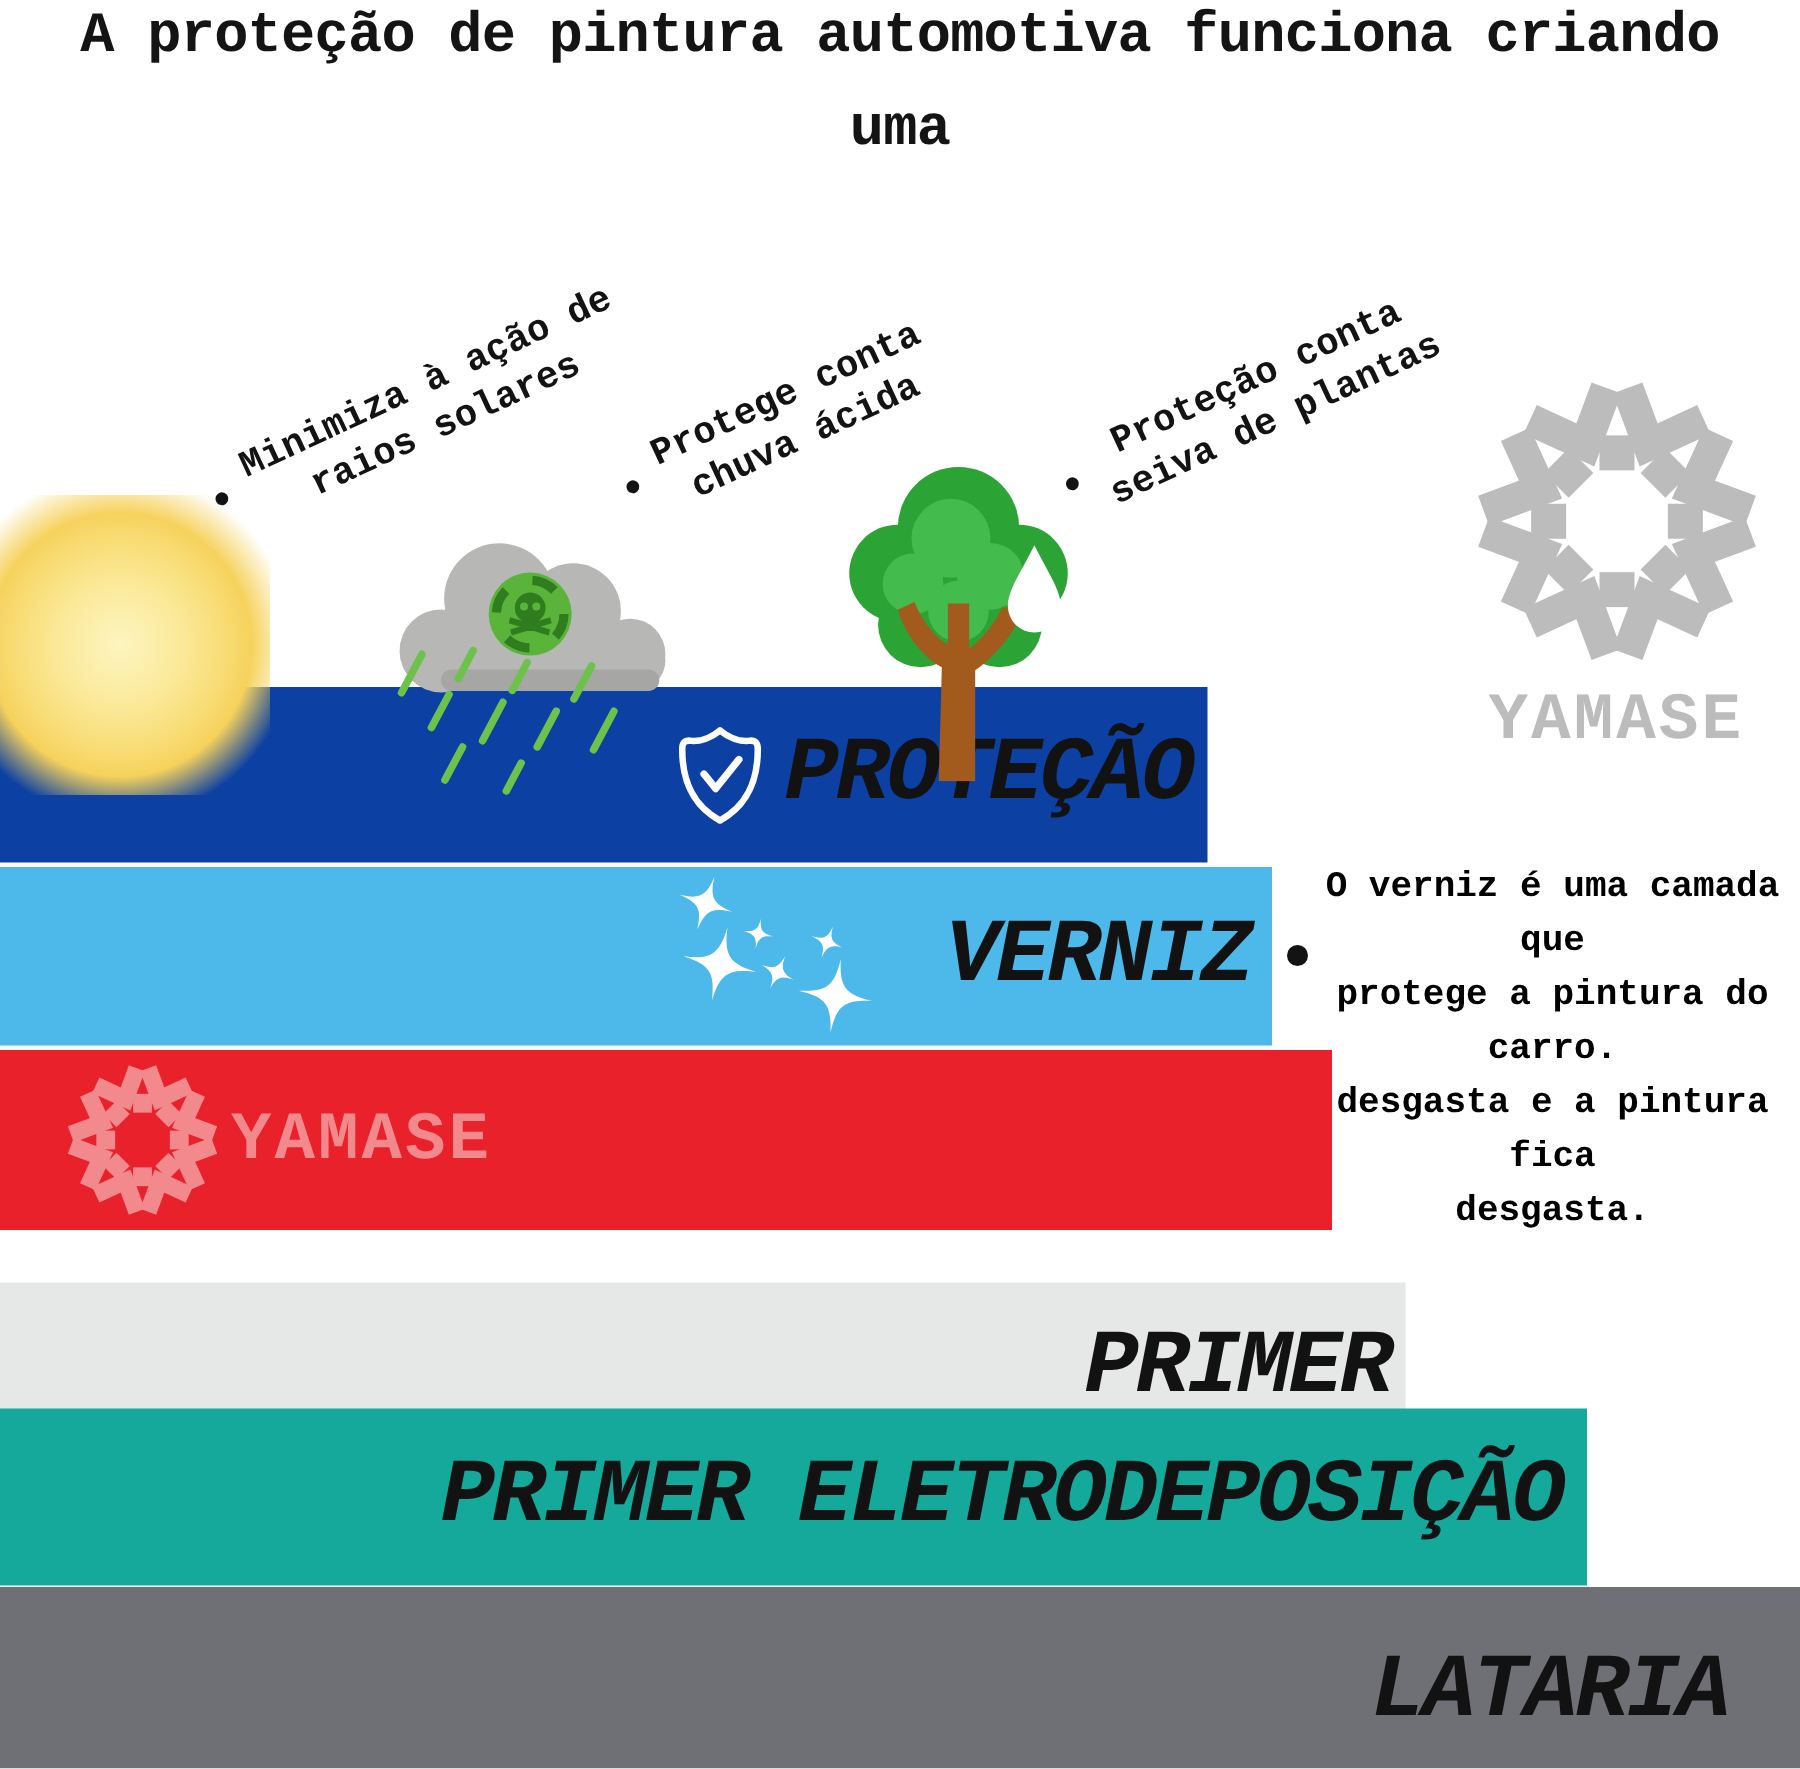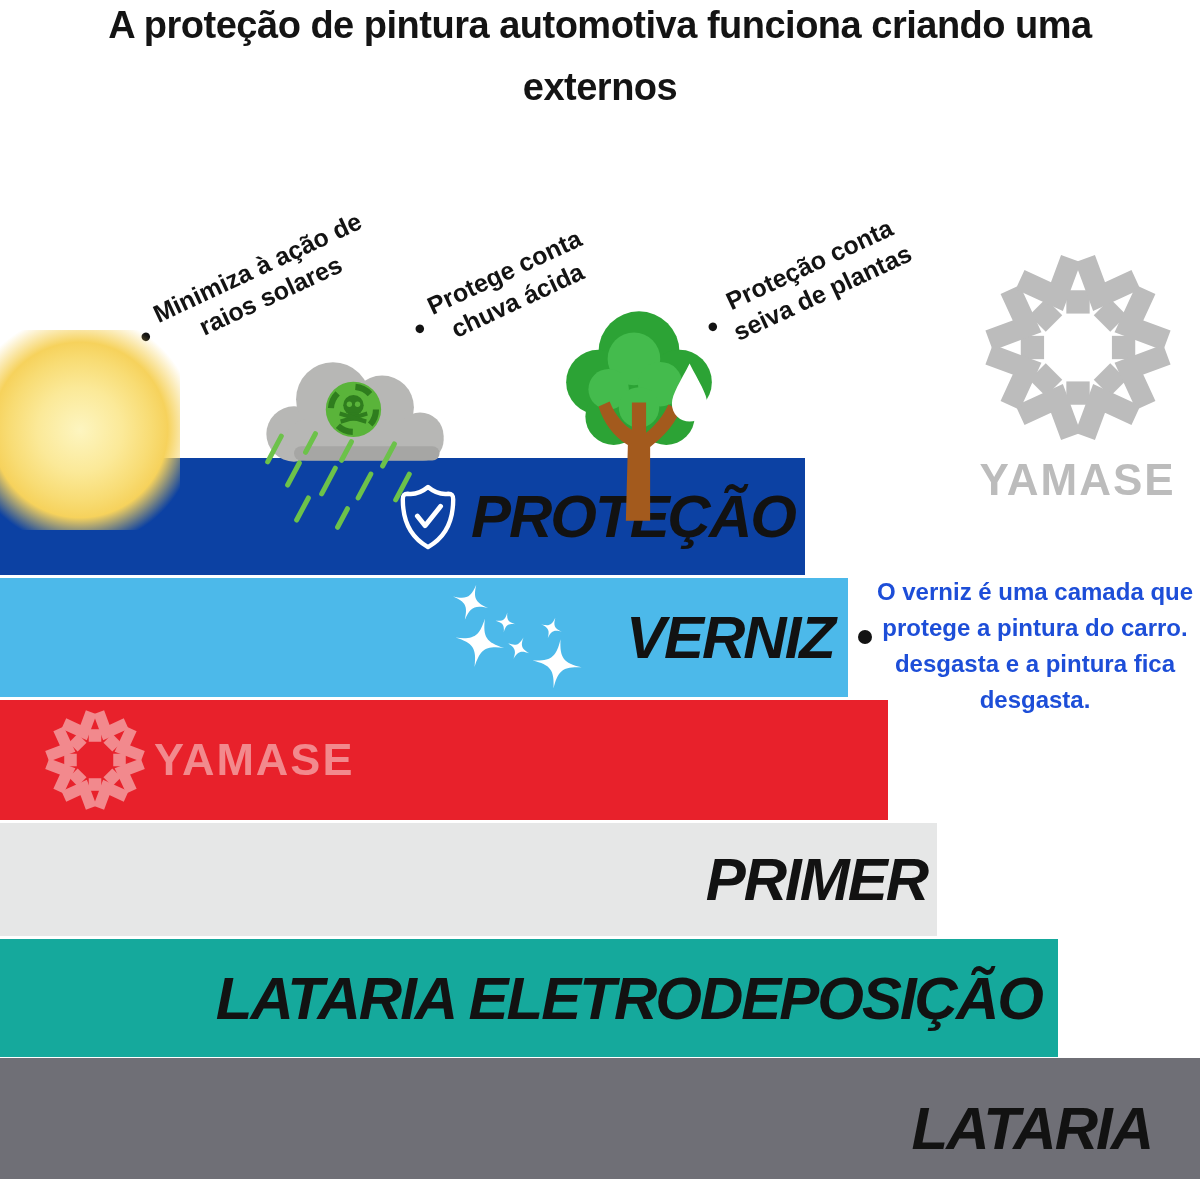--- a/index.html
+++ b/index.html
@@ -1,19 +1,19 @@
 <!DOCTYPE html>
 <html><head>
 <meta charset="utf-8">
 <style>
   * { margin:0; padding:0; box-sizing:border-box; }
   html,body { background:#ffffff; }
   .stage {
     position:relative; width:1200px; height:1179px; background:#ffffff;
-    overflow:hidden; font-family:Liberation Sans, sans-serif; color:#131313;
+    overflow:hidden; font-family:Liberation Mono, monospace; color:#131313;
   }
 
   
   .title { position:absolute; top:-6px; left:20px; width:1160px; text-align:center;
            font-size:38px; font-weight:700; letter-spacing:-0.5px; line-height:62px; color:#141414; }
 
   
   .annot { position:absolute; display:flex; align-items:center; gap:12px;
            font-size:25px; font-weight:700; line-height:31px; white-space:nowrap;
            transform-origin:left center; transform:rotate(-25deg); }
@@ -33,42 +33,42 @@
   .tree-wrap { position:absolute; left:553px; top:303px; width:172px; height:218px; z-index:6; }
 
   
   .layer { position:absolute; left:0; display:flex; align-items:center; justify-content:flex-end;
            z-index:2; }
   .layer .lbl { font-size:60px; font-weight:800; font-style:italic; letter-spacing:-2px;
                 color:#121212; white-space:nowrap; }
   #layer-protecao { top:458px; height:117px; width:805px; padding-right:10px; gap:12px; }
   #layer-verniz   { top:578px; height:119px; width:848px; padding-right:14px;padding-left:18px; }
   #layer-tinta    { top:700px; height:120px; width:888px; padding-right:12px; }
-  #layer-primer   { top:823px; height:113px; width:937px; padding-right:10px; }
+  #layer-primer   { top:855px; height:113px; width:937px; padding-right:10px; }
   #layer-pintura  { top:939px; height:118px; width:1058px; padding-right:16px; }
   #layer-lataria  { top:1058px; height:140px; width:1200px; padding-right:48px; }
 
   .shield { width:62px; height:70px; flex:0 0 auto; }
   .sparkles { position:absolute; left:438px; top:4px; width:170px; height:115px; }
 
   
   .red-logo { position:absolute; left:38px; top:2px; height:116px; display:flex; align-items:center; gap:2px; }
   .red-logo .mark { width:114px; height:114px; }
   .red-logo .word { font-size:45px; font-weight:800; letter-spacing:2px; }
 
   
   .brand-top { position:absolute; left:955px; top:240px; width:245px; text-align:center; }
   .brand-top .mark { width:212px; height:215px; }
   .brand-top .word { font-size:44px; font-weight:800; letter-spacing:2px; margin-top:-4px; }
 
   
   .note-dot { position:absolute; left:858px; top:630px; width:14px; height:14px;
               border-radius:50%; background:#131313; }
   .note { position:absolute; left:872px; top:574px; width:326px; text-align:center;
-          font-size:24px; font-weight:700; line-height:36px; color:#1d4ed8; }
+          font-size:24px; font-weight:700; line-height:36px; color:#000000; }
 </style>
 </head>
 <body>
 
 <svg width="0" height="0" style="position:absolute">
   <symbol id="yamase-mark" viewBox="-50 -50 100 100">
     <g fill="currentColor" stroke="none">
       <g transform="rotate(0)">
           <rect x="-5.5" y="-27" width="11" height="11"></rect>
         </g>
@@ -120,21 +120,20 @@
           <path d="M-13 -40 L0 -26 L13 -40"></path>
         </g>
     </g>
   </symbol>
 </svg>
 
 <div class="stage">
 
   <div class="title">
     <div>A proteção de pintura automotiva funciona criando uma</div>
-    <div>externos</div>
   </div>
 
   <div class="annot" id="annot-sun">
     <span class="dot">•</span>
     <span class="txt">
       <div>Minimiza à ação de</div>
       <div>raios solares</div>
     </span>
   </div>
   <div class="annot" id="annot-rain">
@@ -244,21 +243,21 @@
         </svg>
       <span class="word">YAMASE</span>
     </div>
   </div>
 
   <div class="layer" id="layer-primer" style="background: rgb(230, 231, 231);">
     <span class="lbl">PRIMER</span>
   </div>
 
   <div class="layer" id="layer-pintura" style="background: rgb(21, 169, 156);">
-    <span class="lbl">LATARIA ELETRODEPOSIÇÃO</span>
+    <span class="lbl">PRIMER ELETRODEPOSIÇÃO</span>
   </div>
 
   <div class="layer" id="layer-lataria" style="background: rgb(111, 111, 118);">
     <span class="lbl">LATARIA</span>
   </div>
 
   <div class="brand-top" style="color: rgb(188, 188, 188);">
     <svg class="mark">
         <use href="#yamase-mark"></use>
       </svg>

